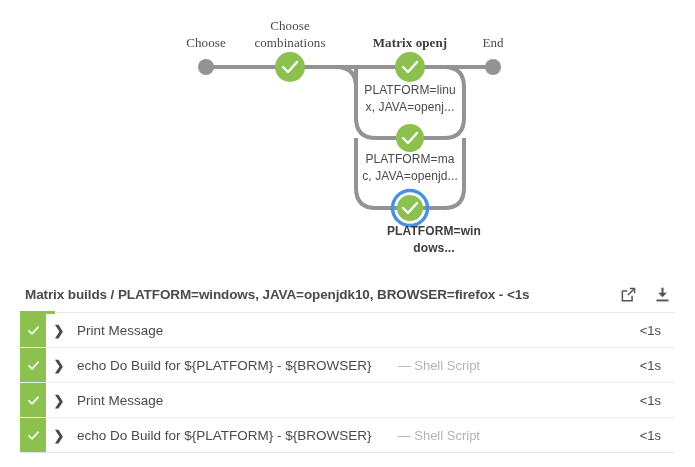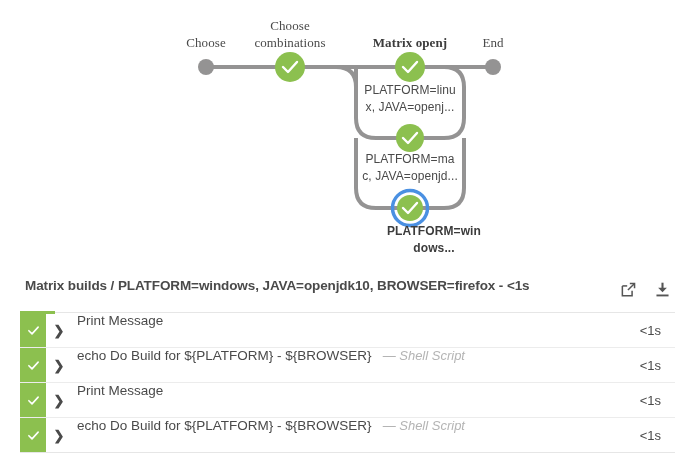--- a/index.html
+++ b/index.html
@@ -43,21 +43,21 @@
     letter-spacing: 0.1px;
   }
   .branch-label.selected { font-weight: bold; color: #3c3c3c; word-break: break-all; }
 
   
   #log-header {
     position: absolute;
     left: 0; top: 278px;
     width: 695px; height: 32px;
     display: flex;
-    align-items: flex-start;
+    align-items: center;
     padding: 0 22px 0 25px;
   }
   #log-title {
     font-size: 13.5px;
     font-weight: bold;
     color: #4a4a4a;
     flex: 1 1 auto;
     white-space: nowrap;
     overflow: hidden;
     letter-spacing: -0.1px;
@@ -106,31 +106,31 @@
     display: flex;
     align-items: center;
     justify-content: center;
     color: #4a4a4a;
     font-size: 13px;
     font-weight: bold;
   }
   .step-main {
     flex: 1 1 auto;
     display: flex;
+    align-items: center;
     font-size: 13.5px;
     color: #4a4a4a;
     padding-left: 5px;
     overflow: hidden;
     white-space: nowrap;
   }
   .step-type {
     color: #b4b4b4;
     font-size: 13px;
-    margin-left: 11px;
-    font-style: italic;
+    margin-left: 26px;
   }
   .step-dur {
     flex: 0 0 auto;
     font-size: 13px;
     color: #4a4a4a;
     padding-right: 14px;
     display: flex;
     align-items: center;
   }
 </style>

